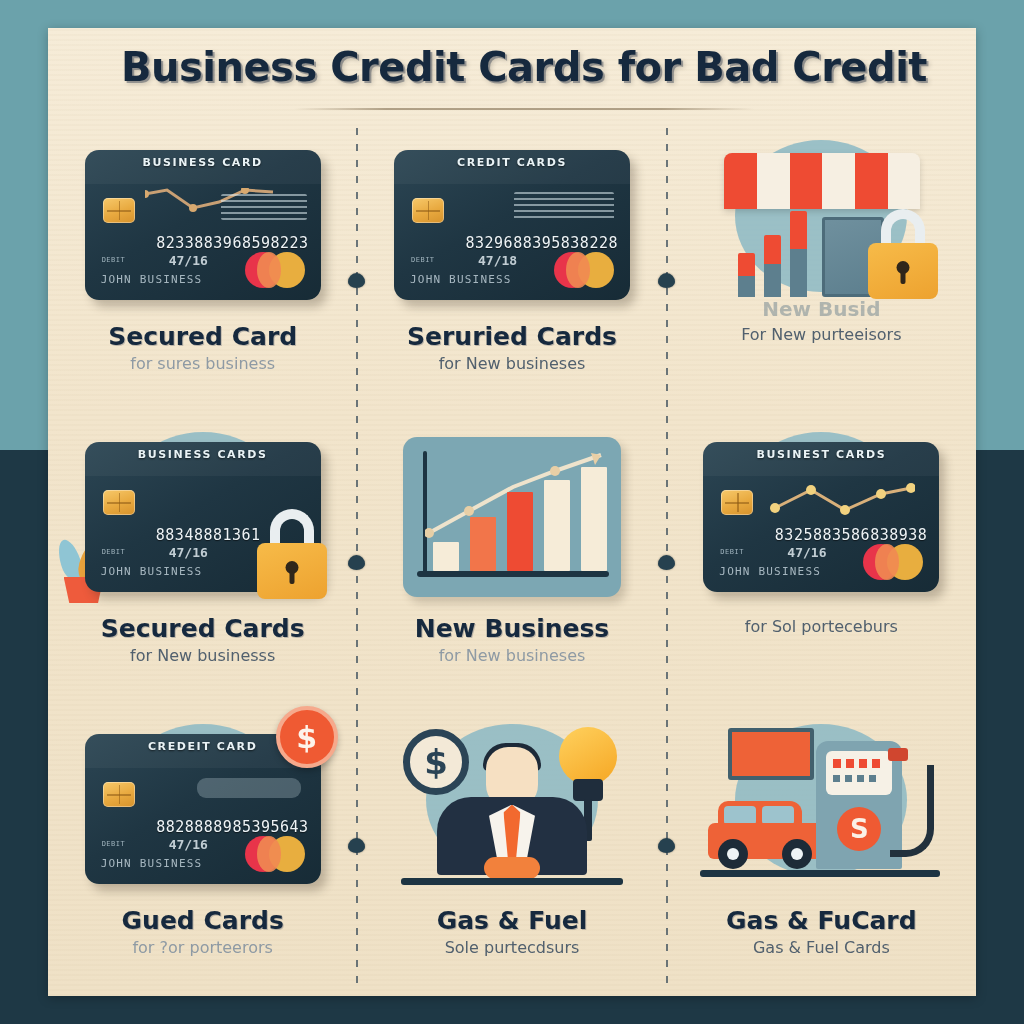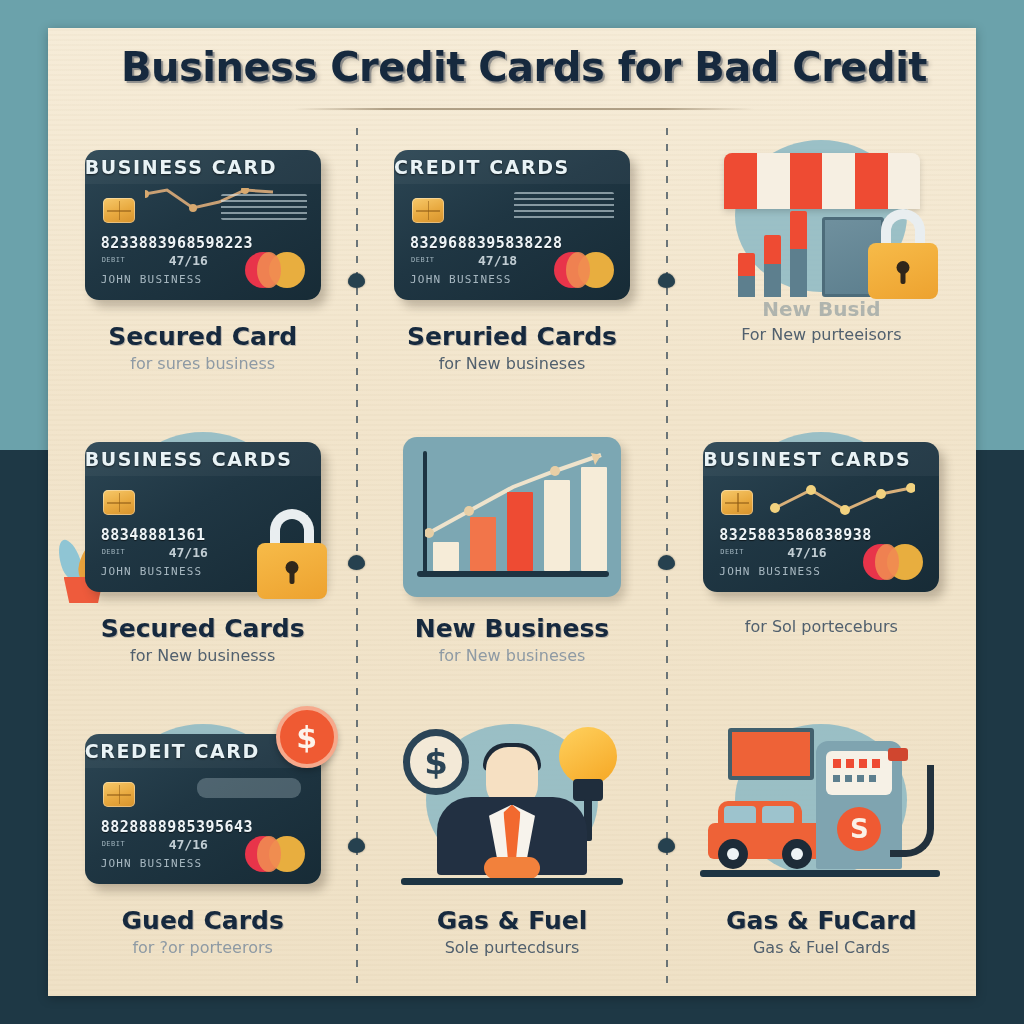--- a/index.html
+++ b/index.html
@@ -89,37 +89,37 @@
   
   .card {
     position:relative; width:236px; height:150px; border-radius:14px;
     background:linear-gradient(150deg,#2c4654 0%,#1f3643 45%,#172b36 100%);
     box-shadow:6px 7px 10px rgba(60,50,35,.28);
     overflow:hidden; z-index:2;
   }
   .card-band { position:absolute; left:0; top:0; width:100%; height:34px;
                background:rgba(255,255,255,.045); }
   .card-brandtext {
-    position:absolute; top:6px; left:0; width:100%; text-align:left;
-    color:#e9f3f6; font-size:19px; letter-spacing:1.6px; font-weight:bold;
+    position:absolute; top:6px; left:0; width:100%; text-align:center;
+    color:#e9f3f6; font-size:11px; letter-spacing:1.6px; font-weight:bold;
     font-family:"DejaVu Sans", sans-serif;
     text-shadow:0 1px 2px rgba(0,0,0,.6);
   }
   .chip { position:absolute; left:18px; top:48px; width:32px; height:25px;
           border-radius:5px;
           background:linear-gradient(160deg,#f7c96b 0%,#e8a93f 55%,#d6922c 100%);
           box-shadow:inset 0 0 0 1px rgba(255,255,255,.35); }
   .chip:before{ content:""; position:absolute; left:50%; top:3px; width:1.5px;
                 height:19px; background:rgba(140,90,20,.55); }
   .chip:after{ content:""; position:absolute; left:4px; top:50%; width:24px;
                height:1.5px; background:rgba(140,90,20,.55); }
   .card-num { position:absolute; left:16px; top:84px; width:208px;
-              display:flex; justify-content:flex-start;
+              display:flex; justify-content:flex-end;
               font-family:"DejaVu Sans Mono", monospace; font-size:15px;
-              font-weight:bold; color:#eef4f7; letter-spacing:.5px;
+              font-weight:normal; color:#eef4f7; letter-spacing:.5px;
               text-shadow:0 1px 1px rgba(0,0,0,.55); }
   .card-small { position:absolute; left:17px; top:106px; font-size:7px;
                 color:#9fb3bd; letter-spacing:.5px; font-family:"DejaVu Sans Mono",monospace; }
   .card-exp { position:absolute; left:84px; top:103px; font-size:13px;
               color:#dfe9ee; font-family:"DejaVu Sans Mono",monospace;
               font-weight:bold; opacity:.85; }
   .card-name { position:absolute; left:16px; bottom:14px; font-size:11px;
                color:#c9d8e0; letter-spacing:1.2px;
                font-family:"DejaVu Sans Mono",monospace; opacity:.8; }
   .mc { position:absolute; right:16px; bottom:12px; width:60px; height:36px; }

